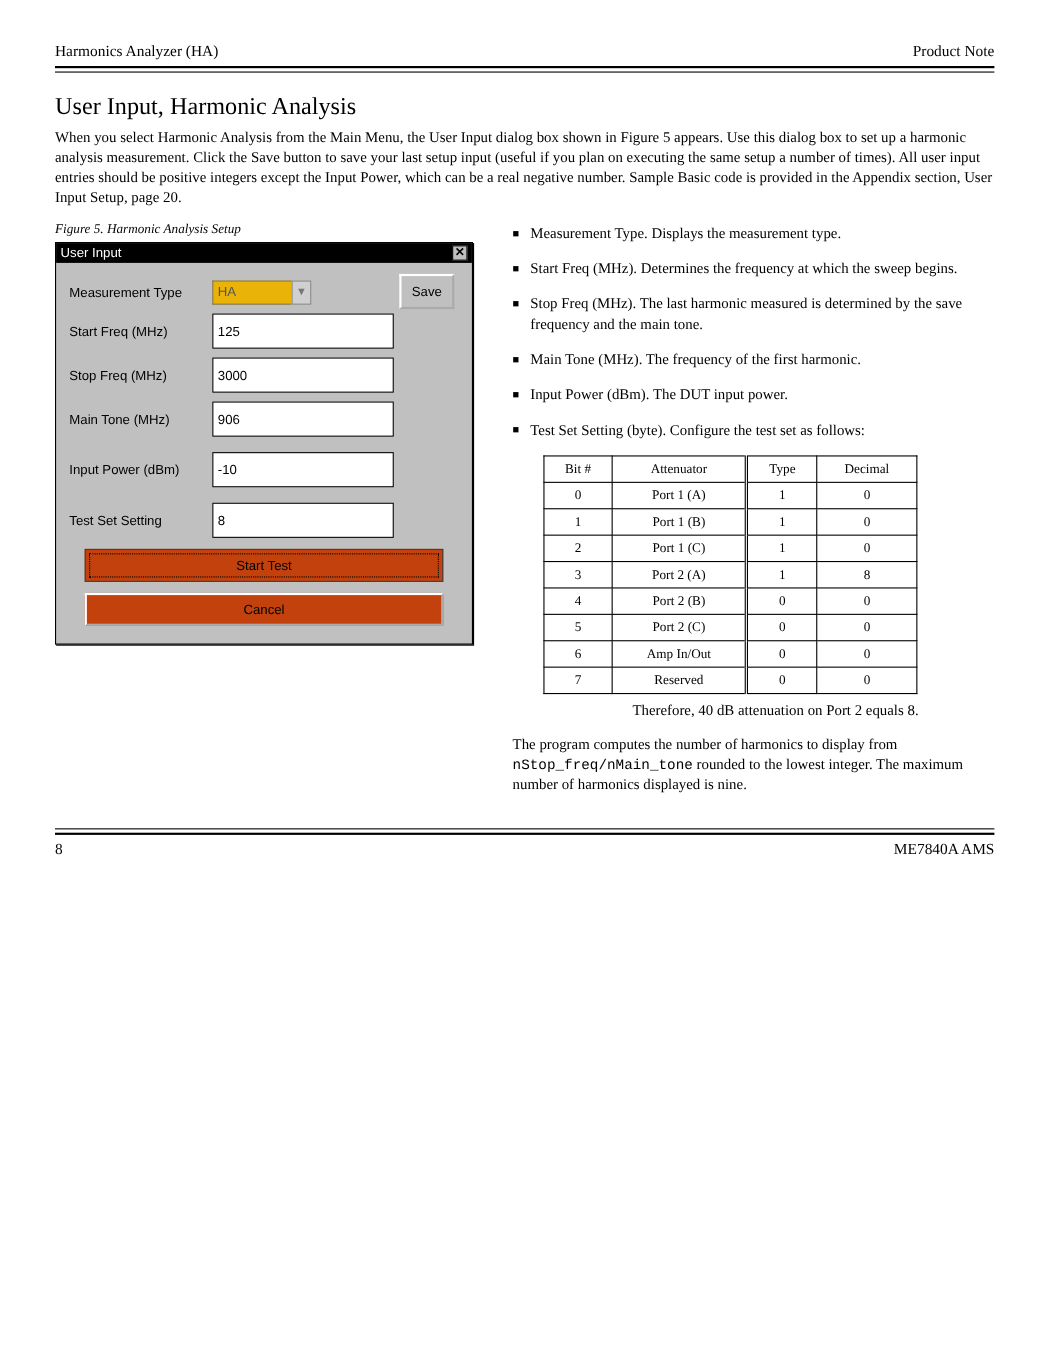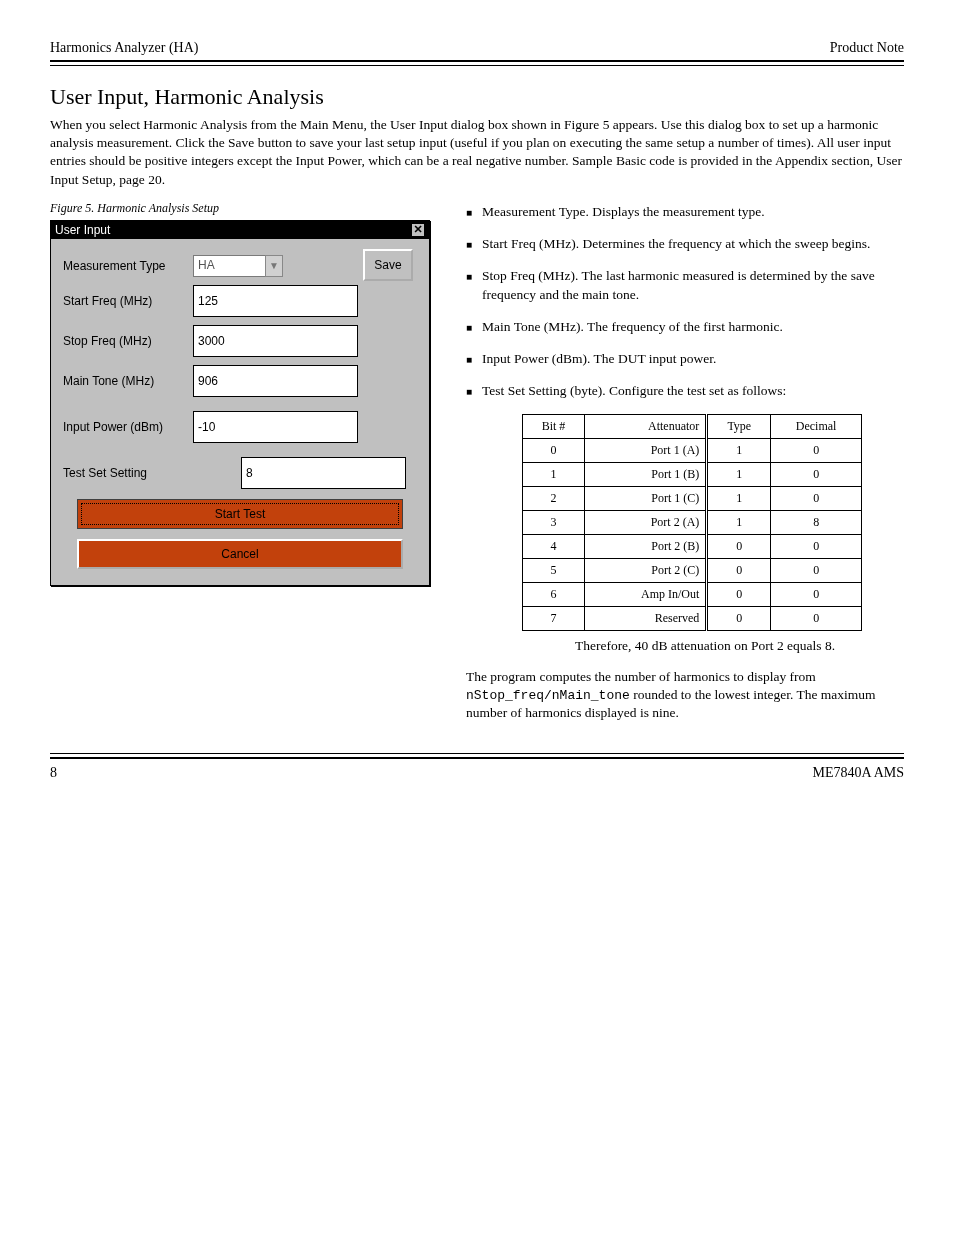--- a/index.html
+++ b/index.html
@@ -47,21 +47,21 @@
   .txtinput {
     flex:0 0 90px;
     height:32px; padding:1px 4px;
     border:1px solid #000;
     background:#fff; font-size:12px;
     font-family:inherit;
   }
   .dropdown { flex:0 0 90px; height:22px; display:flex; }
   .dropdown .val {
     flex:1; border:1px solid #7a7a7a; border-right:none;
-    background:#ffffff; padding:2px 4px; font-size:12px; color:#555;
+    background:#eab308; padding:2px 4px; font-size:12px; color:#555;
   }
   .dropdown .arrow {
     width:18px; border:1px solid #888; background:#d0d0d0;
     display:flex; align-items:center; justify-content:center;
     font-size:10px; color:#777;
   }
   .savebtn {
     position:absolute; right:16px; top:10px;
     width:50px; height:32px;
     background:#c0c0c0; border:2px outset #fff;
@@ -79,29 +79,29 @@
 
   ul.bullets { list-style:none; padding-left:0; margin:0; }
   ul.bullets > li { display:flex; align-items:flex-start; gap:10px; font-size:13.5px; margin:8px 0 14px 0; line-height:1.35; }
   ul.bullets > li::before { content:"■"; font-size:10px; margin-top:3px; }
 
   table.range {
     border-collapse:collapse;
     font-size:12px;
     width: 340px;
     margin-top:8px;
-    margin-left:56px;
+    margin-left:28px;
   }
   table.range th, table.range td {
     border:1px solid #000;
     padding:4px 6px;
     text-align:center;
   }
   table.range th { text-align:center; font-weight:normal; }
-  table.range .thickright { border-right: 3px double #000; text-align: right; }
+  table.range .thickright { border-right: 3px double #000; }
 
   .bottombar { border-top:1px solid #000; border-bottom:2px solid #000; height:6px; margin-top:30px;}
   .footer-row { display:flex; justify-content:space-between; font-size:14px; margin-top:6px; }
 
   .mono { font-family: "Courier New", monospace; font-size:13px; }
 </style>
 </head>
 <body>
 
 <div class="header-row">
@@ -142,21 +142,21 @@
           <input class="txtinput" value="3000" style="">
         </div>
         <div class="form-row">
           <label>Main Tone (MHz)</label>
           <input class="txtinput" value="906" style="">
         </div>
         <div class="form-row" style="margin-top:14px;">
           <label>Input Power (dBm)</label>
           <input class="txtinput" value="-10" style="">
         </div>
-        <div class="form-row" style="margin-top:14px;gap:48px;">
+        <div class="form-row" style="margin-top:14px;">
           <label>Test Set Setting</label>
           <input class="txtinput" style="flex-basis: 75px;" value="8">
         </div>
 
         <button class="bigbtn startbtn">Start Test</button>
         <button class="bigbtn cancelbtn">Cancel</button>
       </div>
     </div>
   </div>
 

